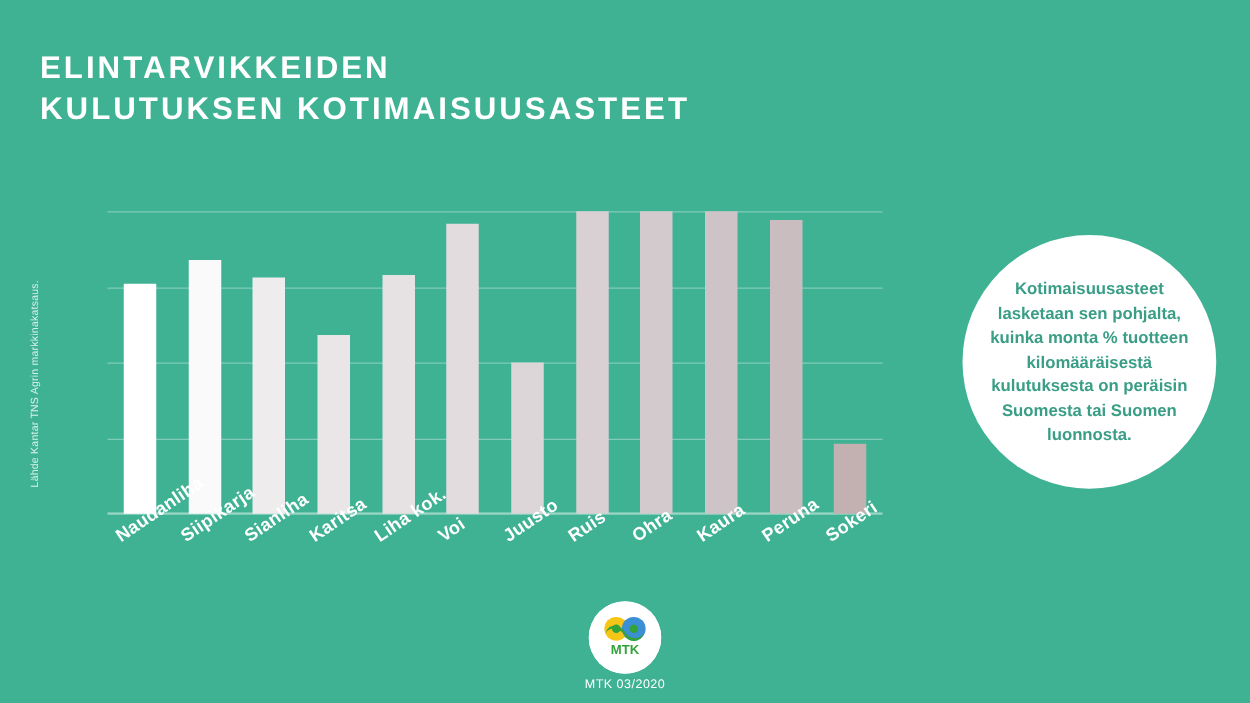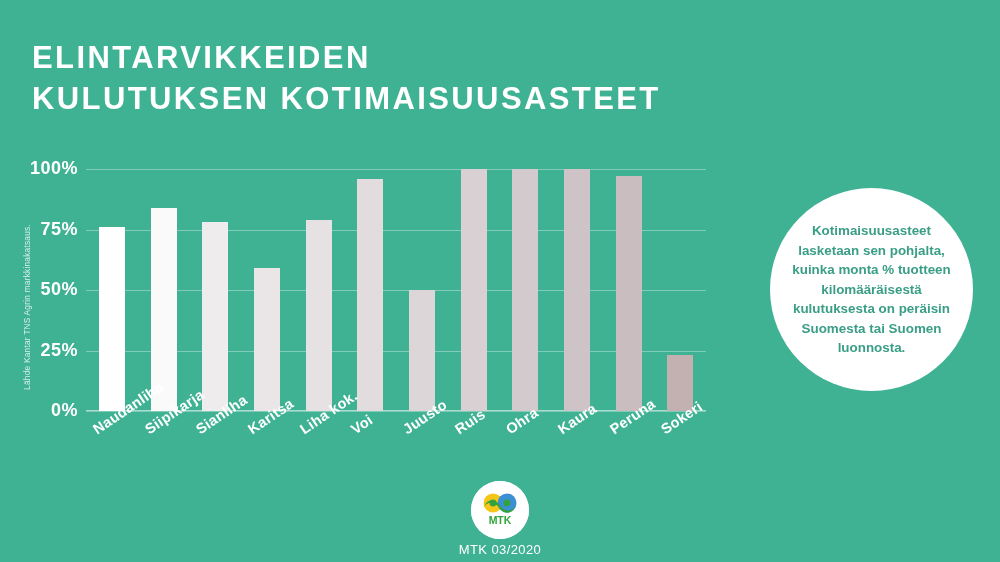--- a/index.html
+++ b/index.html
@@ -9,21 +9,21 @@
     font-family:"Liberation Sans", sans-serif;
     position:relative;
     -webkit-font-smoothing:antialiased;
   }
   #stage{position:absolute;inset:0;}
 
   
   .title{
     position:absolute;left:32px;top:38px;
     color:#ffffff;
-    font-size:31px;
+    font-size:25px;
     font-weight:bold;
     letter-spacing:2.4px;
     line-height:1.32;
     text-transform:uppercase;
     white-space:pre-line;
   }
 
   
   .chart{
     position:absolute;
@@ -97,41 +97,34 @@
     position:absolute;left:471px;top:481px;
     width:58px;height:58px;border-radius:50%;
     background:#ffffff;
     text-align:center;
   }
   .logo svg{display:block;width:58px;height:58px;}
   .footer{
     position:absolute;left:0;top:542px;width:1000px;
     text-align:center;
     color:#ffffff;
-    font-size:13px;
+    font-size:10px;
     letter-spacing:.4px;
   }
 </style>
 </head>
 <body>
 
 <div id="stage">
 
   <div class="title">Elintarvikkeiden
 kulutuksen kotimaisuusasteet</div>
 
   <div class="source">Lähde Kantar TNS Agrin markkinakatsaus.</div>
 
-  <div class="ylabels" id="ylabels">
-      <div class="ylabel" style="top: 0px;">100%</div>
-      <div class="ylabel" style="top: 60.5px;">75%</div>
-      <div class="ylabel" style="top: 121px;">50%</div>
-      <div class="ylabel" style="top: 181.5px;">25%</div>
-      <div class="ylabel" style="top: 242px;">0%</div>
-    </div>
 
   <div class="chart">
     <div id="gridlines">
         <div class="gridline" style="top: 0px;"></div>
         <div class="gridline" style="top: 60.5px;"></div>
         <div class="gridline" style="top: 121px;"></div>
         <div class="gridline" style="top: 181.5px;"></div>
         <div class="gridline" style="top: 242px;"></div>
       </div>
     <div class="axis-base"></div>

